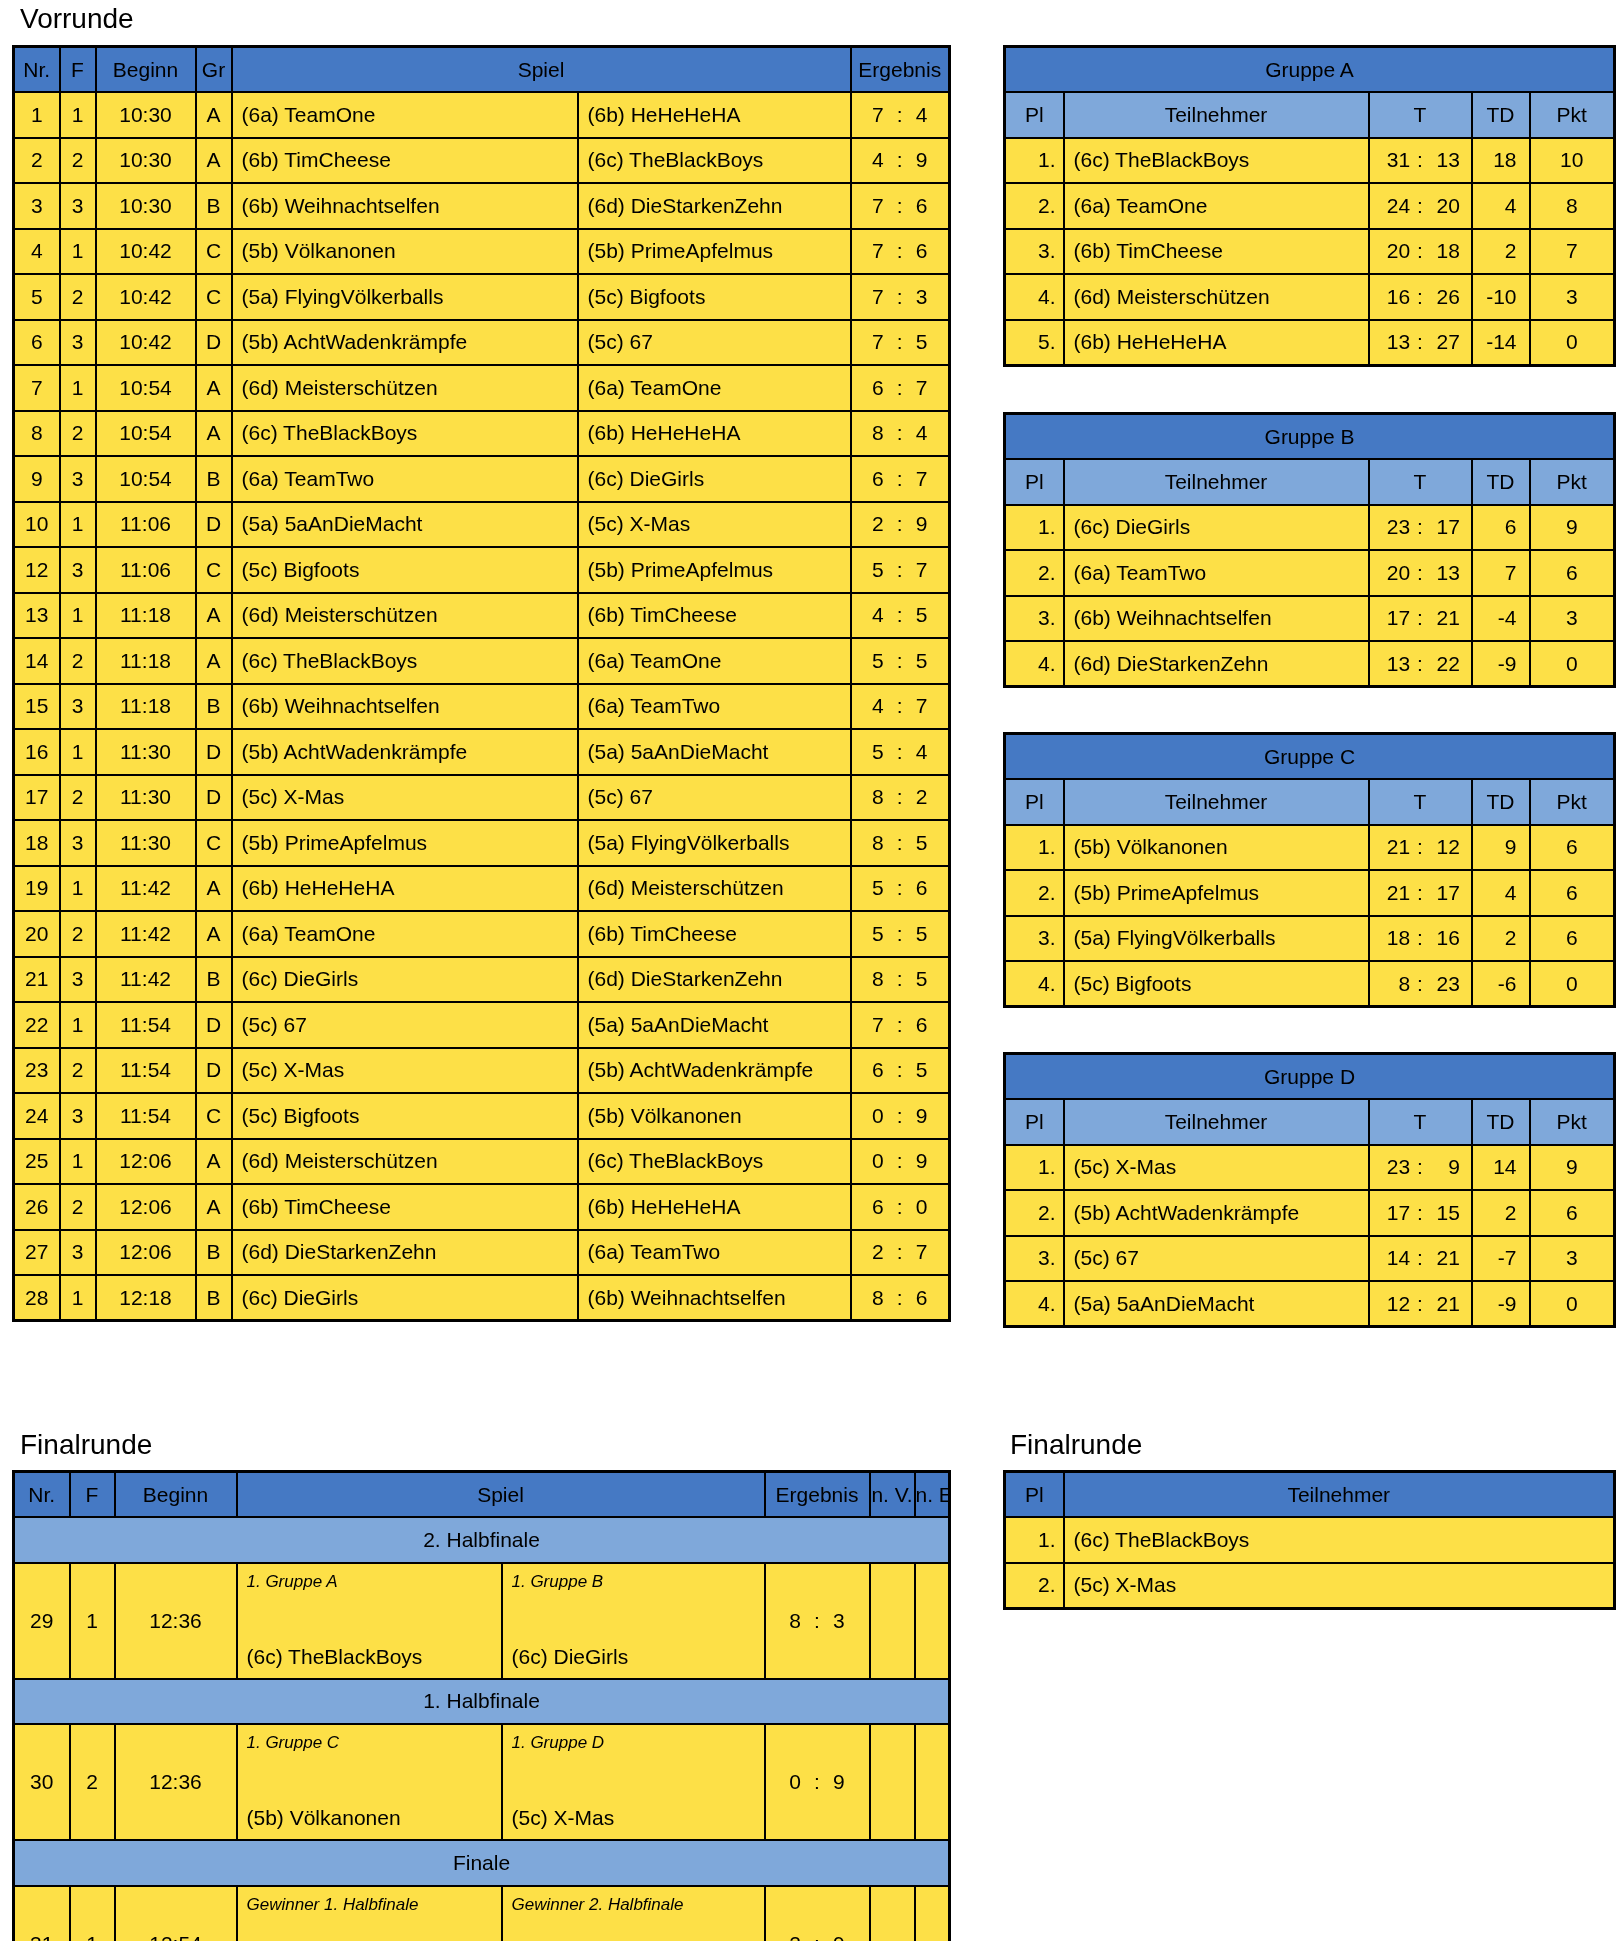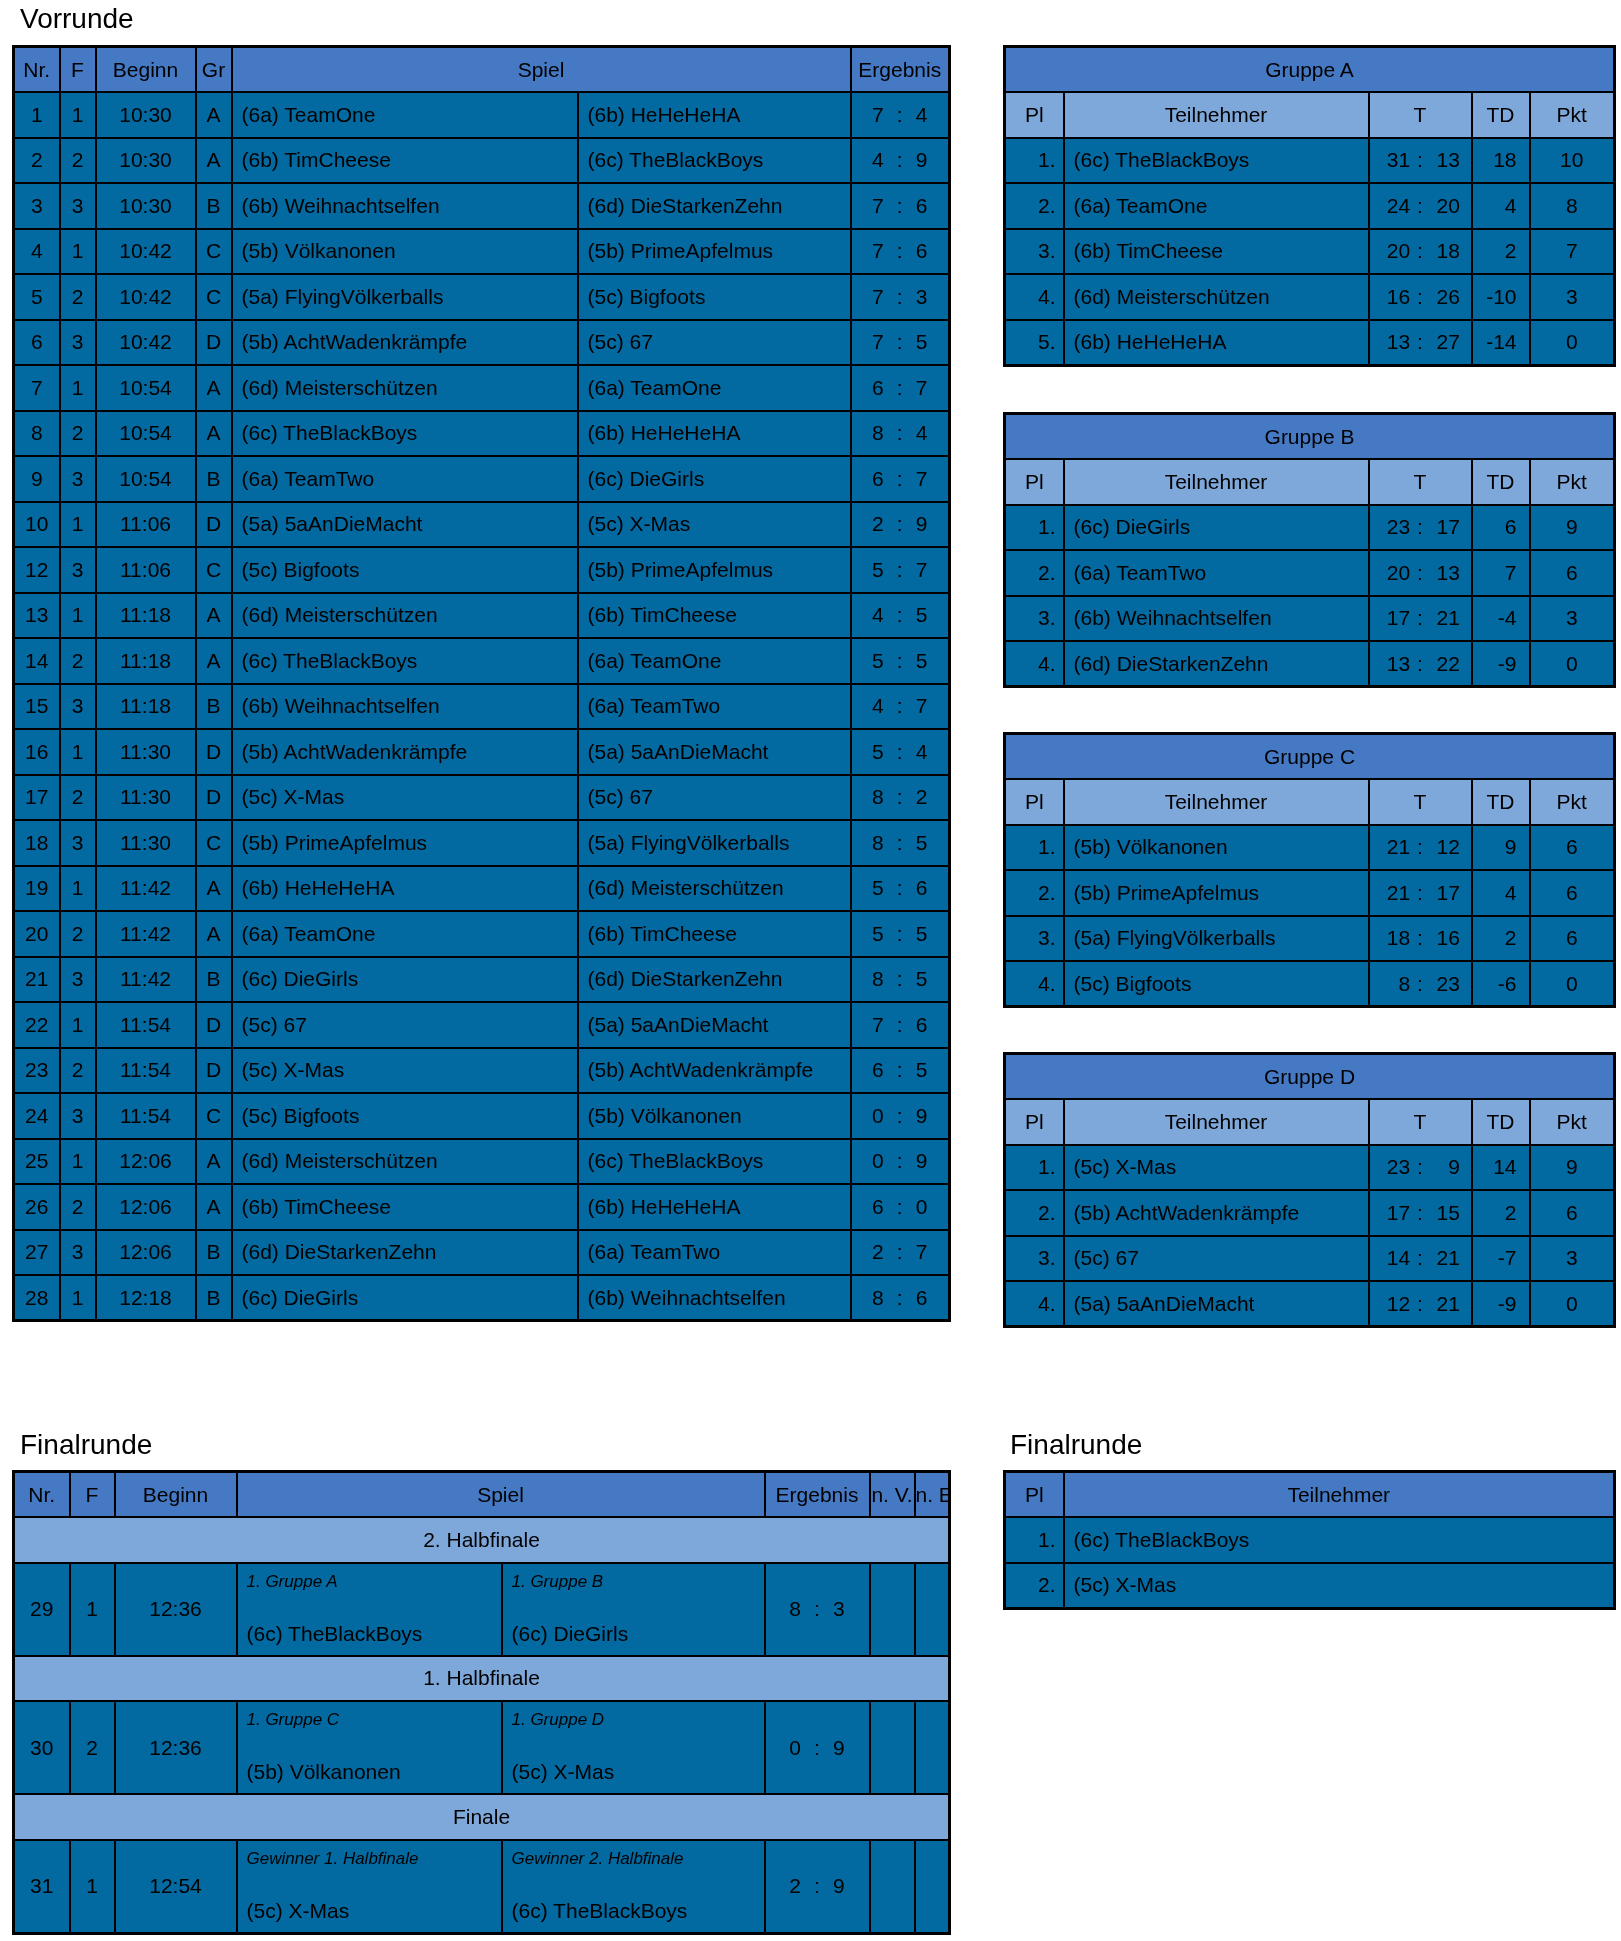--- a/index.html
+++ b/index.html
@@ -2,39 +2,39 @@
 <html style="--header-blue: #4579C4; --band-blue: #7FA8DA;"><head>
 <meta charset="utf-8">
 <style>
   :root{ --header-blue:#4579C4; --band-blue:#7FA8DA; }
   html,body{margin:0;padding:0;}
   body{
     width:1621px;height:1941px;position:relative;background:#ffffff;
     font-family:"Liberation Sans", sans-serif;color:#000;
   }
   .title{position:absolute;font-size:28px;line-height:26px;}
-  table{position:absolute;border-collapse:collapse;table-layout:fixed;border:3px solid #000;background:#0369a1;}
+  table{position:absolute;border-collapse:collapse;table-layout:fixed;border:3px solid #000;background:#fde047;}
   th,td{border:2px solid #000;font-size:21px;font-weight:normal;padding:0;overflow:hidden;white-space:nowrap;vertical-align:middle;}
   tr.r{height:45.5px;}
   tr.mr{height:91px;}
   .hdr{background:var(--header-blue);text-align:center;}
   .band{background:var(--band-blue);text-align:center;}
   .sub{background:var(--band-blue);text-align:center;}
   .c{text-align:center;}
   .team{text-align:left;padding-left:9px;}
   .pl{text-align:right;padding-right:7px;}
   .tdcol{text-align:right;padding-right:12px;}
   .pkt{text-align:center;}
   .escore{display:flex;align-items:center;justify-content:center;}
   .en{display:inline-block;width:16px;text-align:center;}
   .ecol{margin:0 11px;}
   .gscore{display:flex;align-items:center;justify-content:center;}
   .gn{display:inline-block;width:30px;text-align:right;}
   .gcol{margin:0 7px;}
-  .match-inner{height:91px;display:flex;flex-direction:column;justify-content:space-between;align-items:flex-start;padding:8px 0 10px 9px;box-sizing:border-box;}
+  .match-inner{height:114px;display:flex;flex-direction:column;justify-content:space-between;align-items:flex-start;padding:8px 0 10px 9px;box-sizing:border-box;}
   .mlabel{font-style:italic;font-size:17px;line-height:19px;}
   .mteam{font-size:21px;line-height:23px;}
 </style>
 </head>
 <body>
 
 <div class="title" style="left:20px;top:6px;">Vorrunde</div>
 <div class="title" style="left:20px;top:1432px;">Finalrunde</div>
 <div class="title" style="left:1010px;top:1432px;">Finalrunde</div>
 

